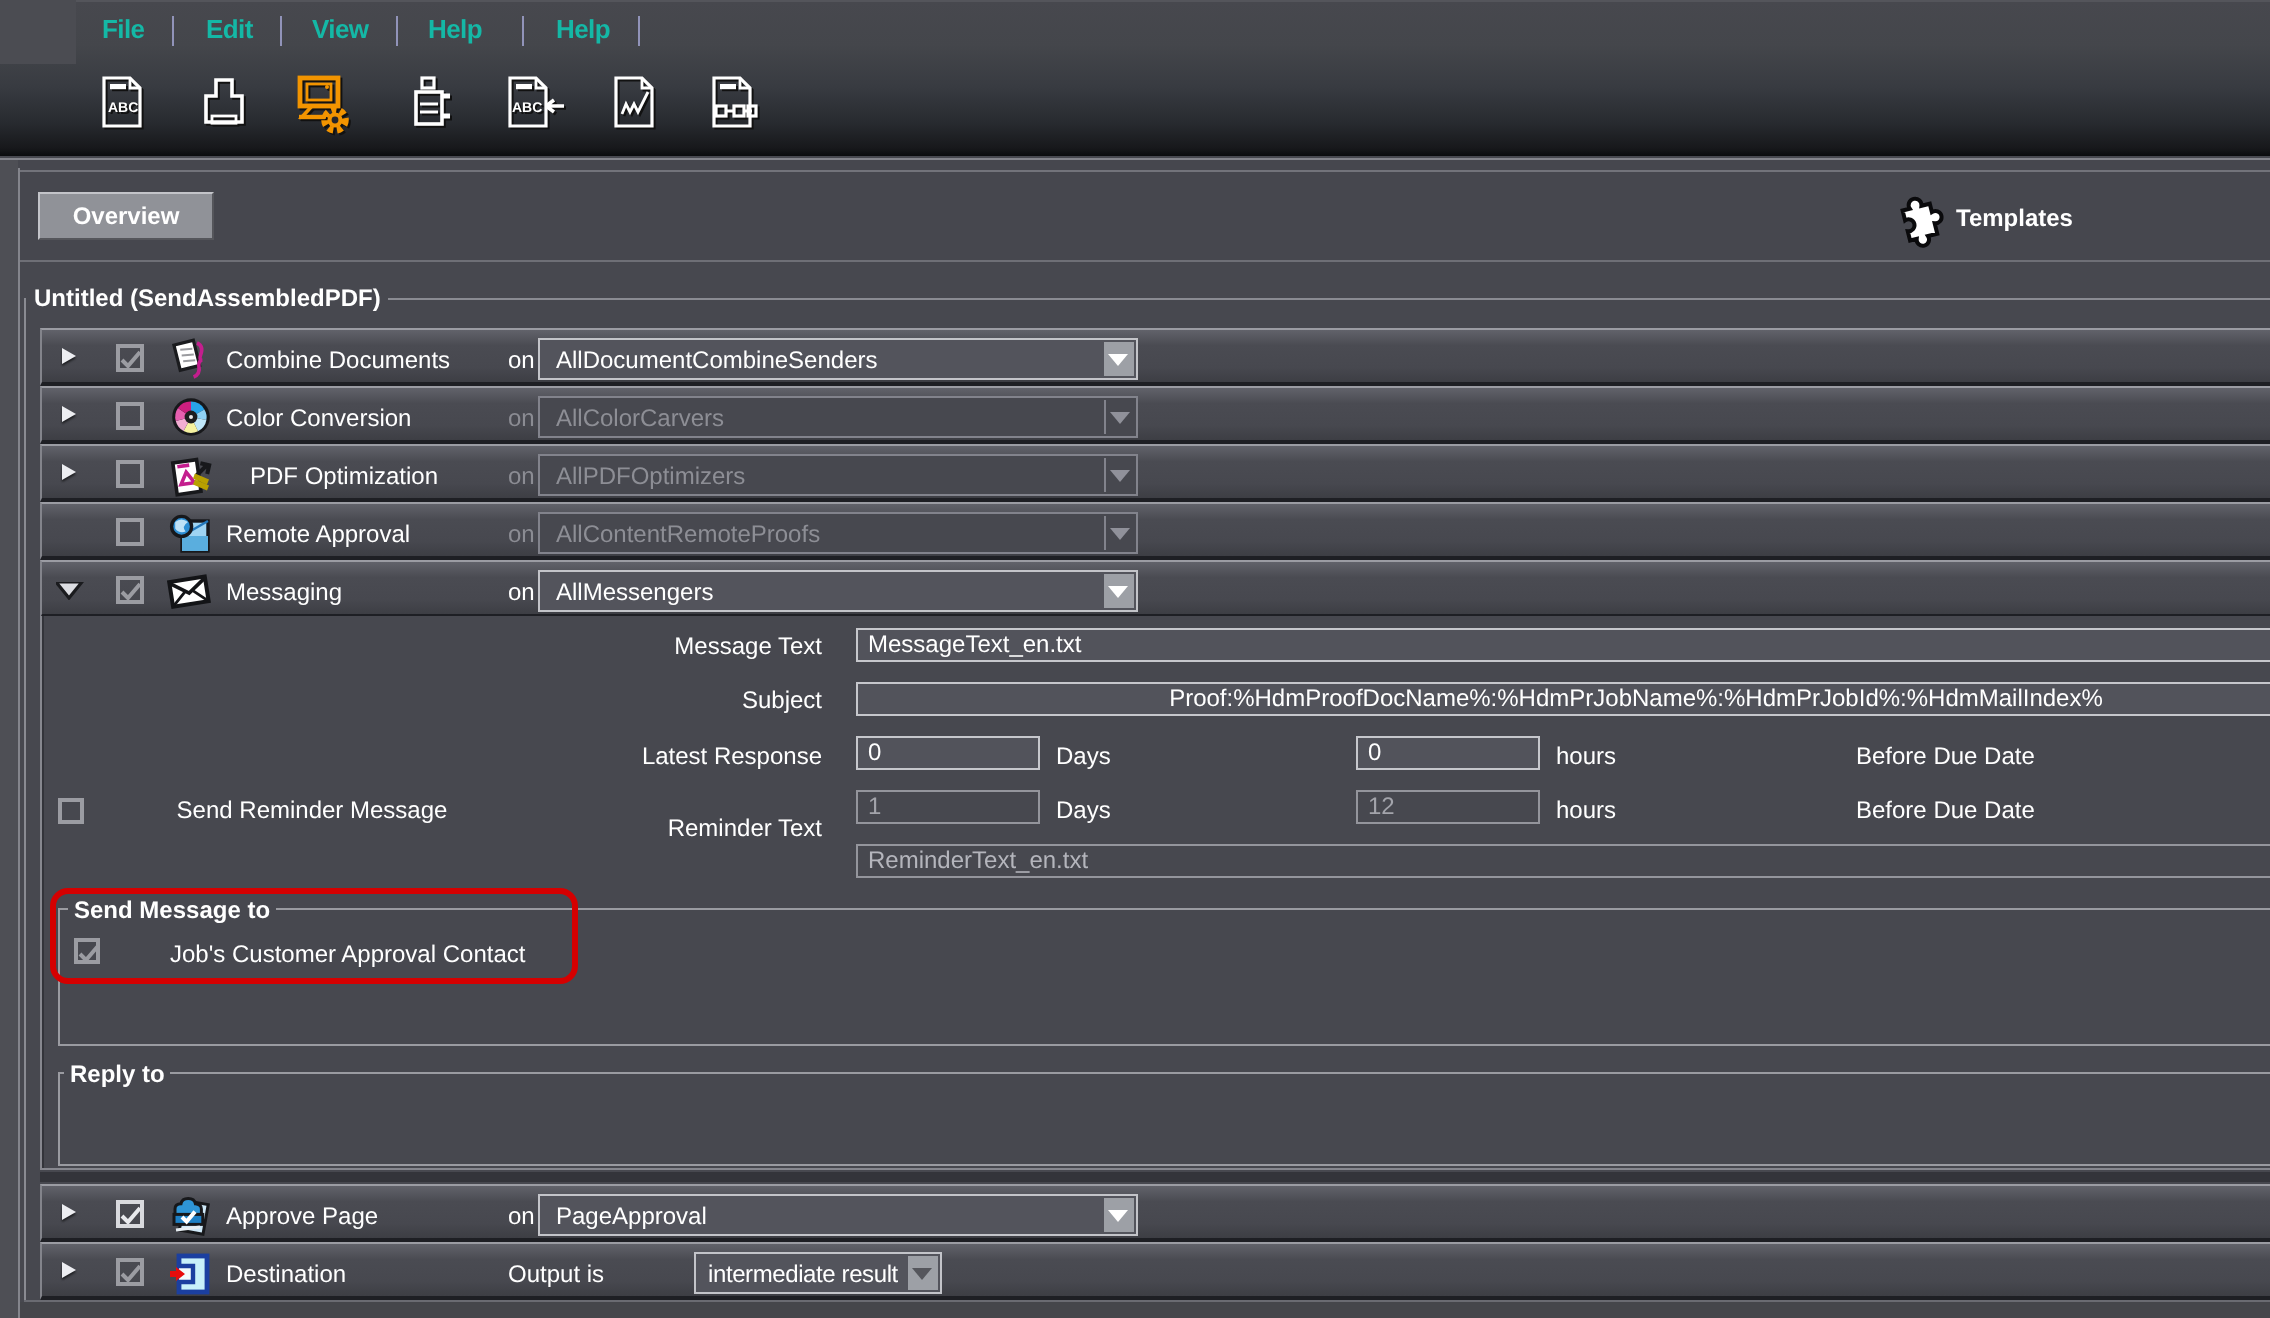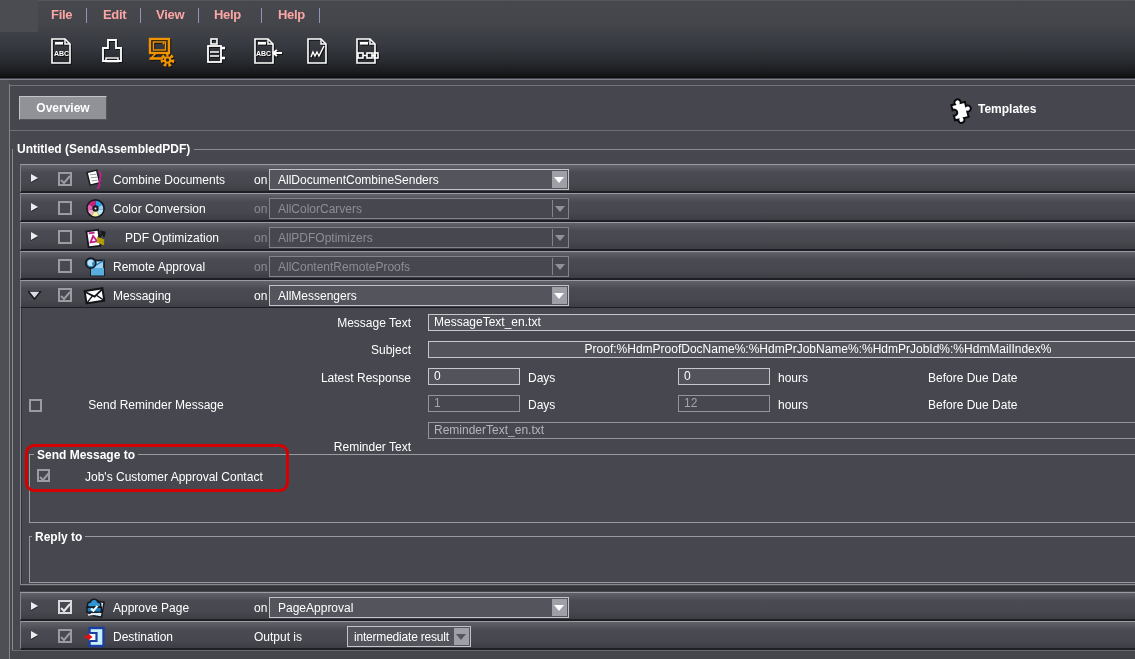--- a/index.html
+++ b/index.html
@@ -5,21 +5,21 @@
 * { margin:0; padding:0; box-sizing:border-box; }
 html,body { width:1135px; height:659px; overflow:hidden; }
 body { font-family:"Liberation Sans", sans-serif; background:#47484f; position:relative; }
 #app { position:absolute; left:0; top:0; width:1135px; height:659px; overflow:hidden; }
 .abs { position:absolute; }
 
 
 #topbar { left:0; top:0; width:1135px; height:78px; border-top:1px solid #54555b;
   background:linear-gradient(#47484e 0%, #44464b 28%, #383b41 55%, #282b30 78%, #17181b 95%, #0a0b0d 100%); }
 #tl-box { left:0; top:0px; width:38px; height:32px; background:#4b4c52; }
-.menu { top:7px; height:16px; color:#fca5a5; font-size:13px; font-weight:bold; letter-spacing:-0.3px; }
+.menu { top:7px; height:16px; color:#14b8a6; font-size:13px; font-weight:bold; letter-spacing:-0.3px; }
 .msep { top:8px; width:1px; height:15px; background:#9193b9; }
 
 
 .ticon { top:37px; width:26px; height:30px; }
 
 
 #strip { left:0; top:79px; width:1135px; height:52px; background:#46474e; border-top:1px solid #83848b; }
 #ovbtn { left:19px; top:16px; width:88px; height:24px; background:#909298;
   border-top:1px solid #c3c4c9; border-left:1px solid #c3c4c9;
   border-bottom:1px solid #55565b; border-right:1px solid #55565b;
@@ -293,21 +293,21 @@
     <div class="inp en" style="left:657px; top:60px; width:92px;">0</div>
     <div class="flabel" style="left:757px; top:63px; text-align:left;">hours</div>
     <div class="flabel" style="left:907px; top:63px; text-align:left; width:120px;">Before Due Date</div>
     <div class="abs cbx" style="left:8px; top:91px; width:13px; height:13px;"></div>
     <div class="flabel" style="left:55px; top:90px; text-align:center; width:160px;">Send Reminder Message</div>
     <div class="inp dis" style="left:407px; top:87px; width:92px; color:#a3a4ab;">1</div>
     <div class="flabel gray" style="left:507px; top:90px; text-align:left;">Days</div>
     <div class="inp dis" style="left:657px; top:87px; width:92px; color:#a3a4ab;">12</div>
     <div class="flabel gray" style="left:757px; top:90px; text-align:left;">hours</div>
     <div class="flabel gray" style="left:907px; top:90px; text-align:left; width:120px;">Before Due Date</div>
-    <div class="flabel gray" style="left:240px; top:132px;">Reminder Text</div>
+    <div class="flabel gray" style="left:240px; top:99px;">Reminder Text</div>
     <div class="inp dis" style="left:407px; top:114px; width:708px;">ReminderText_en.txt</div>
 
     <div class="fset" style="left:8px; top:146px; width:1107px; height:69px;"></div>
     <div class="legend" style="left:13px; top:140px;">Send Message to</div>
     <svg class="abs" style="left:16px; top:161px;" width="16" height="16">
         <polyline points="3,8 6,11 12,4" fill="none" stroke="#9b9ca2" stroke-width="2"></polyline>
       </svg>
     <div class="abs cbx" style="left:16px; top:161px; width:13px; height:13px;"></div>
     <div class="flabel" style="left:64px; top:162px; text-align:left; width:250px;">Job's Customer Approval Contact</div>
 

